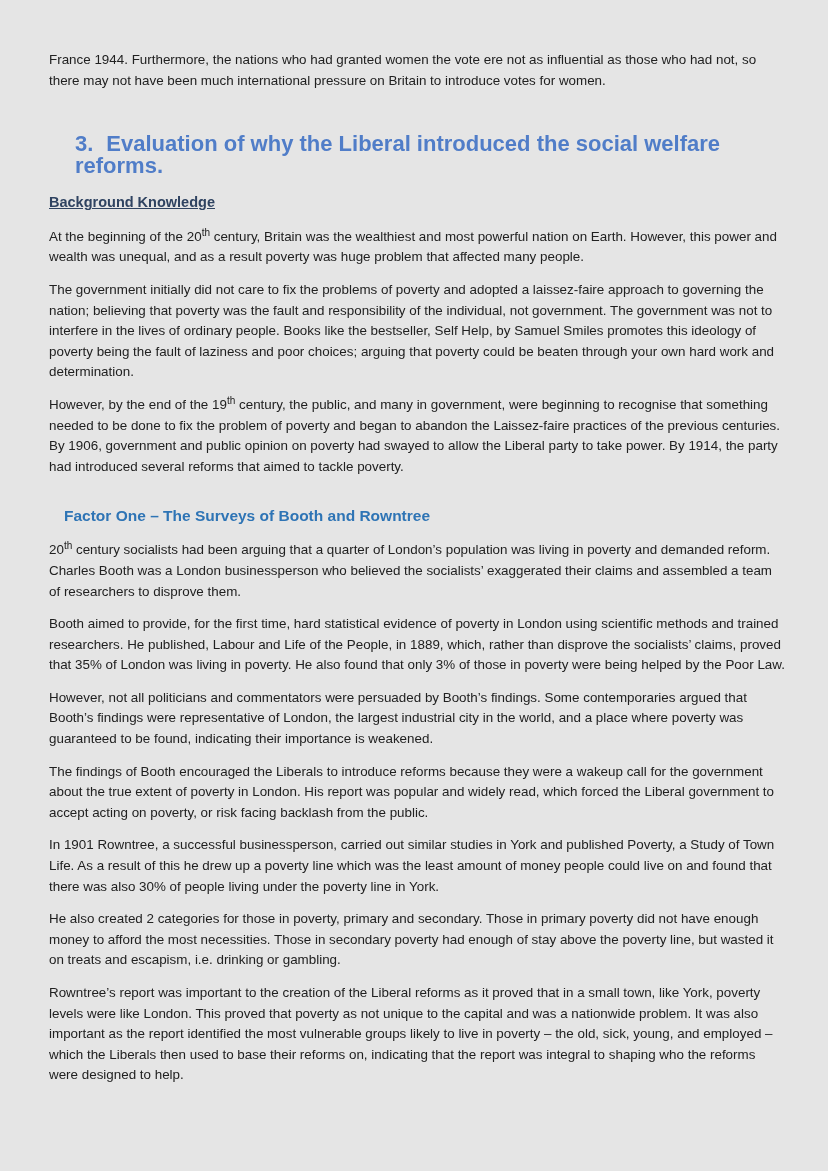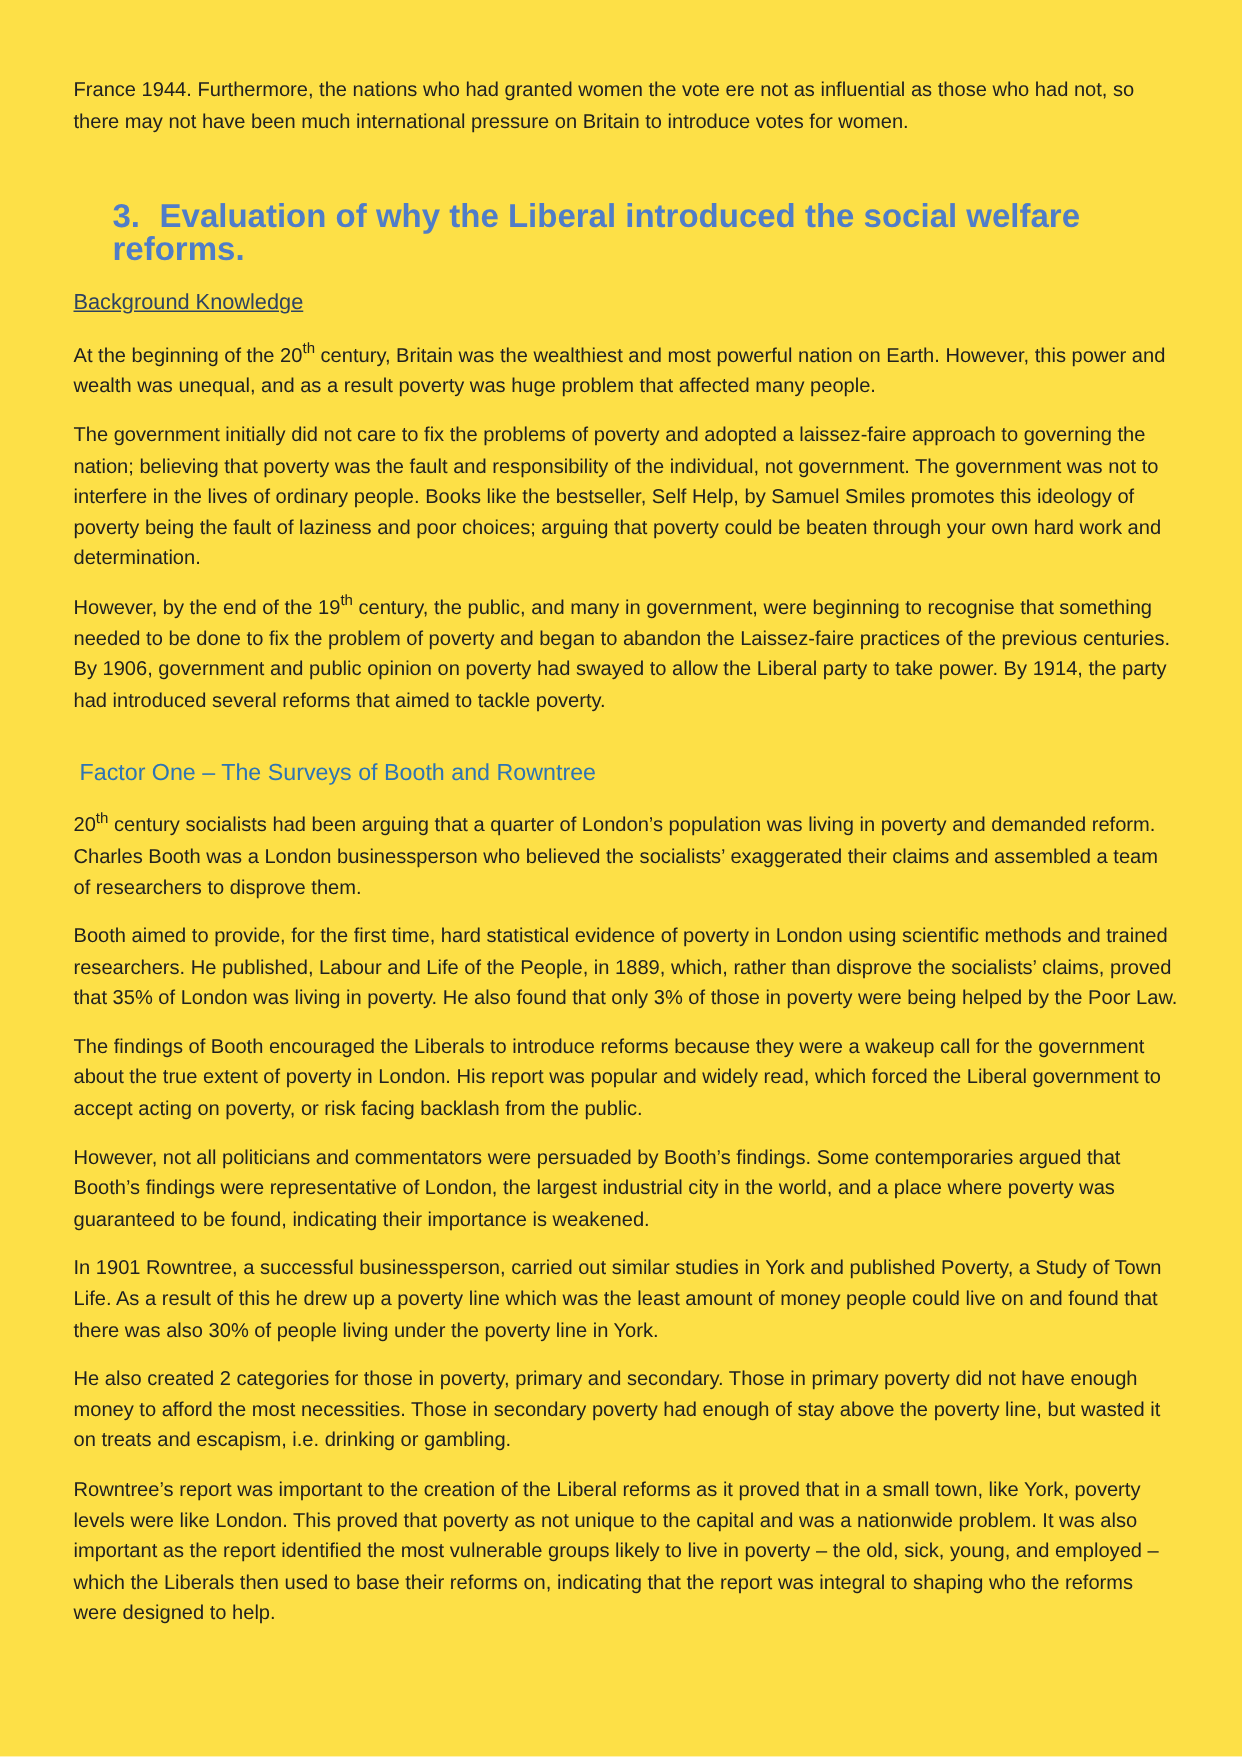--- a/index.html
+++ b/index.html
@@ -1,20 +1,20 @@
 <!DOCTYPE html>
 <html><head>
 <meta charset="utf-8">
 <style>
   html, body { margin: 0; padding: 0; background: #ffffff; }
   .page {
     width: 828px;
     height: 1171px;
     box-sizing: border-box;
-    background: #fde047;
+    background: #e5e5e5;
     padding: 50px 42px 0 49px;
     font-family: "Liberation Sans", sans-serif;
     color: #212121;
     overflow: hidden;
   }
   p.body {
     font-size: 13.4px;
     line-height: 20.6px;
     margin: 0 0 12px 0;
     text-align: left;
@@ -27,26 +27,27 @@
     padding-left: 26px;
     line-height: 22px;
   }
   .h-main .h-num { margin-right: 13px; }
   .subheading {
     font-size: 14.5px;
     line-height: 20.6px;
     color: #2F4361;
     text-decoration: underline;
     margin: 0 0 14px 0;
+    font-weight: bold;
   }
   .h-factor {
     font-size: 15.5px;
-    font-weight: normal;
+    font-weight: bold;
     color: #2E74B5;
-    margin: 28px 0 14px 4px;
+    margin: 28px 0 14px 15px;
     line-height: 21px;
   }
   sup.sup {
     font-size: 10px;
     line-height: 0;
     vertical-align: super;
   }
 </style>
 </head>
 <body>
@@ -66,23 +67,23 @@
   <p class="body">The government initially did not care to fix the problems of poverty and adopted a laissez-faire approach to governing the nation; believing that poverty was the fault and responsibility of the individual, not government. The government was not to interfere in the lives of ordinary people. Books like the bestseller, Self Help, by Samuel Smiles promotes this ideology of poverty being the fault of laziness and poor choices; arguing that poverty could be beaten through your own hard work and determination.</p>
 
   <p class="body"><span>However, by the end of the 19</span><sup class="sup">th</sup><span> century, the public, and many in government, were beginning to recognise that something needed to be done to fix the problem of poverty and began to abandon the Laissez-faire practices of the previous centuries. By 1906, government and public opinion on poverty had swayed to allow the Liberal party to take power. By 1914, the party had introduced several reforms that aimed to tackle poverty.</span></p>
 
   <h2 class="h-factor">Factor One – The Surveys of Booth and Rowntree</h2>
 
   <p class="body"><span>20</span><sup class="sup">th</sup><span> century socialists had been arguing that a quarter of London’s population was living in poverty and demanded reform. Charles Booth was a London businessperson who believed the socialists’ exaggerated their claims and assembled a team of researchers to disprove them.</span></p>
 
   <p class="body">Booth aimed to provide, for the first time, hard statistical evidence of poverty in London using scientific methods and trained researchers. He published, Labour and Life of the People, in 1889, which, rather than disprove the socialists’ claims, proved that 35% of London was living in poverty. He also found that only 3% of those in poverty were being helped by the Poor Law.</p>
 
+  <p class="body">However, not all politicians and commentators were persuaded by Booth’s findings. Some contemporaries argued that Booth’s findings were representative of London, the largest industrial city in the world, and a place where poverty was guaranteed to be found, indicating their importance is weakened.</p>
+
   <p class="body">The findings of Booth encouraged the Liberals to introduce reforms because they were a wakeup call for the government about the true extent of poverty in London. His report was popular and widely read, which forced the Liberal government to accept acting on poverty, or risk facing backlash from the public.</p>
-
-  <p class="body">However, not all politicians and commentators were persuaded by Booth’s findings. Some contemporaries argued that Booth’s findings were representative of London, the largest industrial city in the world, and a place where poverty was guaranteed to be found, indicating their importance is weakened.</p>
 
   <p class="body">In 1901 Rowntree, a successful businessperson, carried out similar studies in York and published Poverty, a Study of Town Life. As a result of this he drew up a poverty line which was the least amount of money people could live on and found that there was also 30% of people living under the poverty line in York.</p>
 
   <p class="body">He also created 2 categories for those in poverty, primary and secondary. Those in primary poverty did not have enough money to afford the most necessities. Those in secondary poverty had enough of stay above the poverty line, but wasted it on treats and escapism, i.e. drinking or gambling.</p>
 
   <p class="body">Rowntree’s report was important to the creation of the Liberal reforms as it proved that in a small town, like York, poverty levels were like London. This proved that poverty as not unique to the capital and was a nationwide problem. It was also important as the report identified the most vulnerable groups likely to live in poverty – the old, sick, young, and employed – which the Liberals then used to base their reforms on, indicating that the report was integral to shaping who the reforms were designed to help.</p>
 
 </div>
 
 </body></html>

